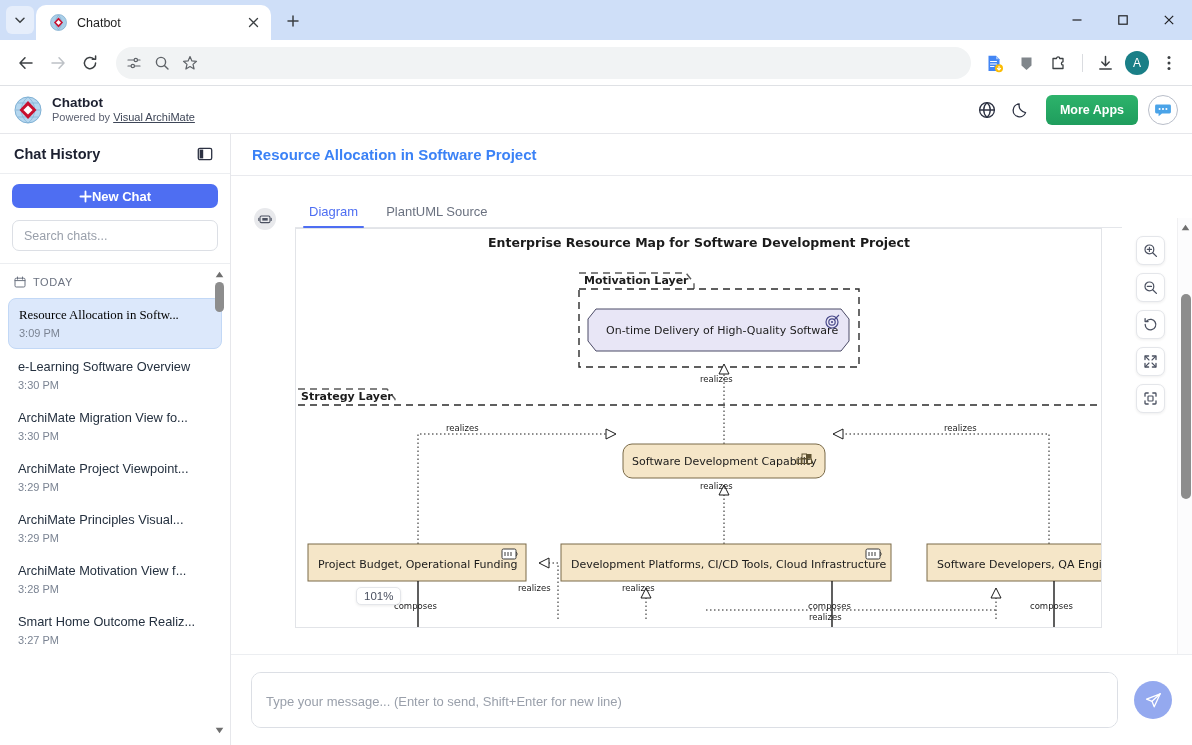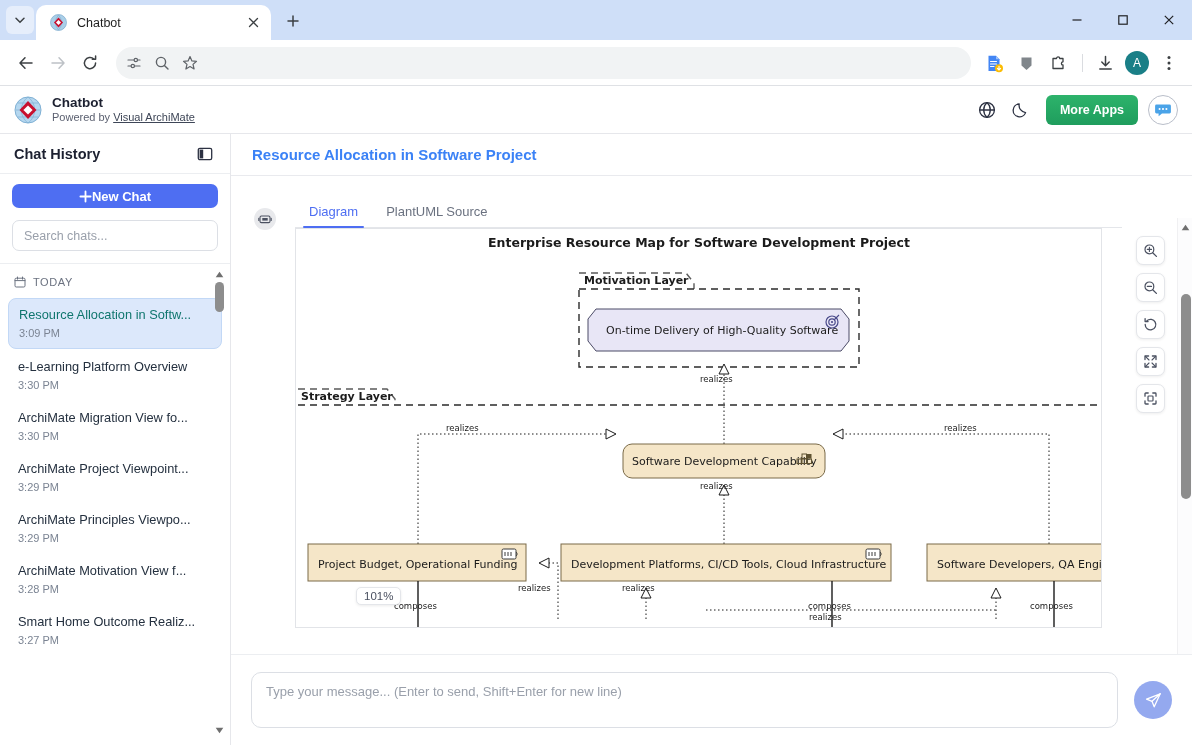--- a/index.html
+++ b/index.html
@@ -159,21 +159,21 @@
     font-size: 11px; color: #6b7280; letter-spacing: .6px; font-weight: 500;
   }
   .chat-item {
     margin: 2px 8px; padding: 7px 10px; border-radius: 8px; cursor: pointer;
   }
   .chat-item.active { background: #dce8fb; border: 1px solid #c2d8f6; }
   .chat-item-title {
     font-size: 12.8px; color: #24303f; line-height: 18px;
     white-space: nowrap; overflow: hidden; text-overflow: ellipsis;
   }
-  .chat-item.active .chat-item-title { color: #0f766e; }
+  .chat-item.active .chat-item-title { color: #000000; font-family: Liberation Serif, serif; }
   .chat-item-time { font-size: 11px; color: #7b8493; line-height: 16px; margin-top: 1px; }
 
   .sb-scrollbar {
     position: absolute; right: 4px; top: 0; width: 14px; height: 100%;
   }
   .sb-arrow { position: absolute; left: 2px; width: 11px; height: 11px;
     display: flex; align-items: center; justify-content: center; cursor: pointer; }
   .sb-thumb {
     position: absolute; left: 3px; width: 9px; border-radius: 5px;
     background: #8d8d8d; cursor: pointer;
@@ -247,21 +247,21 @@
   }
 
   
   .composer {
     position: absolute; left: 0; bottom: 0; width: 961px; height: 91px;
     background: #fff; border-top: 1px solid #eceef1;
     display: flex; align-items: center; padding: 0 20px;
   }
   .composer-input {
     flex: 1 1 auto; height: 56px; border: 1px solid #dcdfe5; border-radius: 10px;
-    padding: 10px 14px; font-size: 13px; color: #303643; outline: none;
+    padding: 20px 14px; font-size: 13px; color: #303643; outline: none;
     resize: none; font-family: "Liberation Sans", sans-serif; line-height: 18px;
   }
   .composer-input::placeholder { color: #9aa0ab; }
   .send-btn {
     width: 38px; height: 38px; border-radius: 50%; background: #94a9ef;
     border: none; margin-left: 16px; display: flex; align-items: center;
     justify-content: center; cursor: pointer; flex: 0 0 auto;
   }
 
   
@@ -465,33 +465,33 @@
           <path d="M1 4.6 H11 M3.5 1 V3.2 M8.5 1 V3.2" stroke="#6b7280" stroke-width="1" stroke-linecap="round"></path>
         </svg>
         <span>TODAY</span>
       </div>
 
       <div class="chat-item active">
         <div class="chat-item-title">Resource Allocation in Softw...</div>
         <div class="chat-item-time">3:09 PM</div>
       </div>
       <div class="chat-item">
-        <div class="chat-item-title">e-Learning Platform Overview</div>
+        <div class="chat-item-title">e-Learning Software Overview</div>
         <div class="chat-item-time">3:30 PM</div>
       </div>
       <div class="chat-item">
         <div class="chat-item-title">ArchiMate Migration View fo...</div>
         <div class="chat-item-time">3:30 PM</div>
       </div>
       <div class="chat-item">
         <div class="chat-item-title">ArchiMate Project Viewpoint...</div>
         <div class="chat-item-time">3:29 PM</div>
       </div>
       <div class="chat-item">
-        <div class="chat-item-title">ArchiMate Principles Viewpo...</div>
+        <div class="chat-item-title">ArchiMate Principles Visual...</div>
         <div class="chat-item-time">3:29 PM</div>
       </div>
       <div class="chat-item">
         <div class="chat-item-title">ArchiMate Motivation View f...</div>
         <div class="chat-item-time">3:28 PM</div>
       </div>
       <div class="chat-item">
         <div class="chat-item-title">Smart Home Outcome Realiz...</div>
         <div class="chat-item-time">3:27 PM</div>
       </div>

